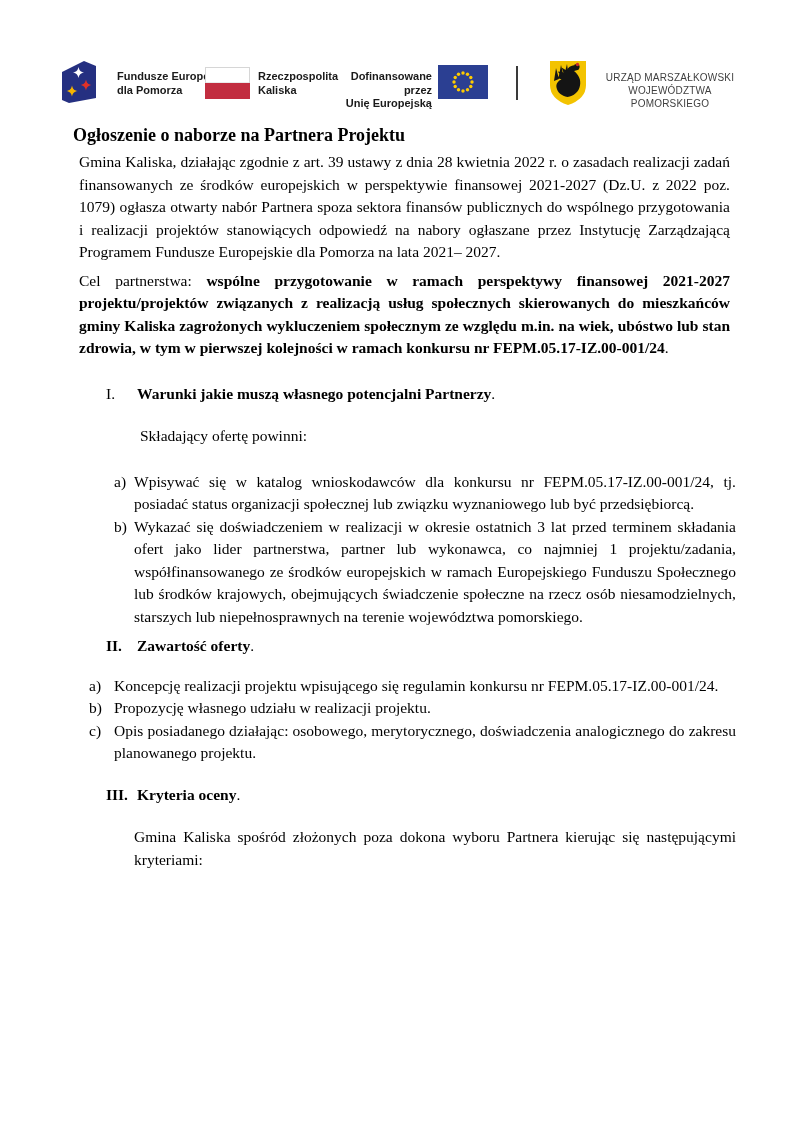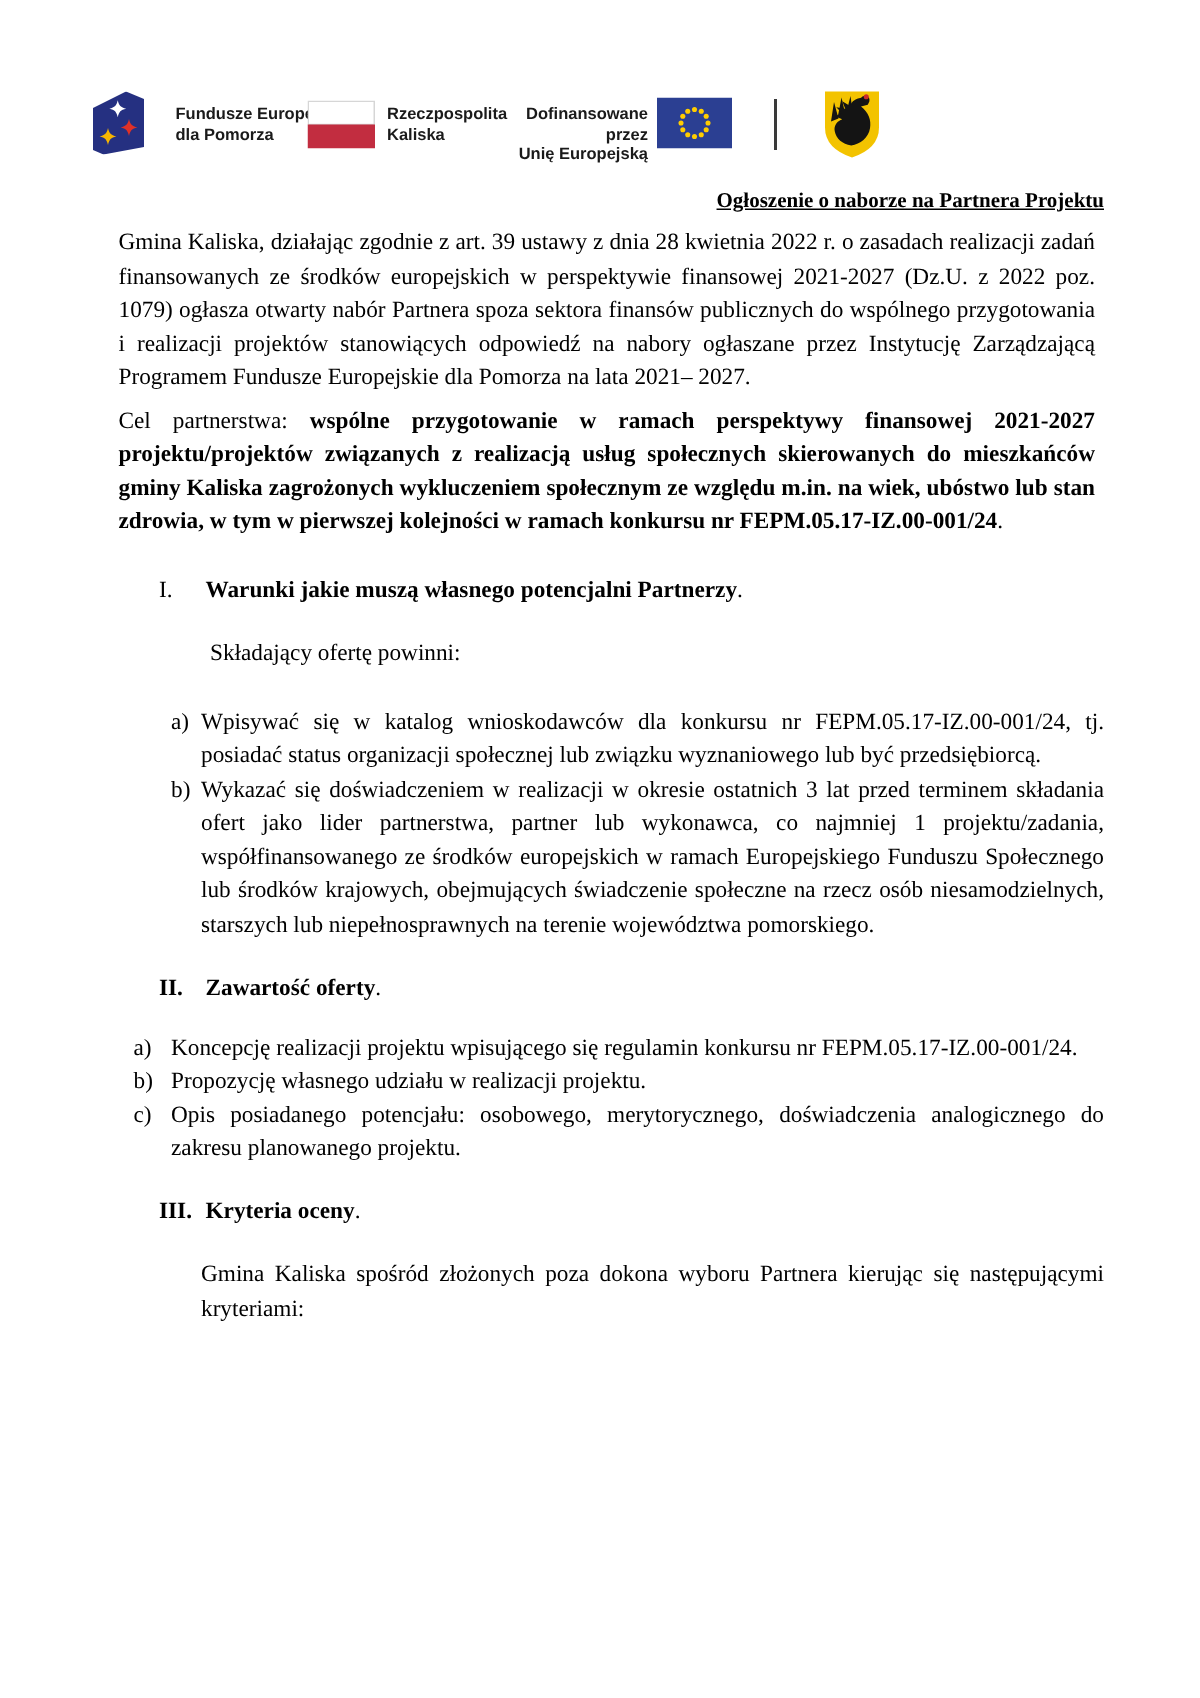--- a/index.html
+++ b/index.html
@@ -21,32 +21,32 @@
     text-align:center;
   }
   .hdr-divider { position:absolute; left:516px; top:66px; width:2px; height:34px; background:#3a3a3a; }
 
   
   .content {
     position:absolute; left:73px; right:64px; top:125px;
     font-size:15.5px; line-height:22.5px;
   }
   .doc-title {
-    text-align:right; font-weight:bold; font-size:14px; line-height:20px; margin:0;text-decoration:underline;
+    text-align:left; font-weight:bold; font-size:18px; line-height:20px; margin:0;
   }
   p.body { margin:6px; text-align:justify; }
   .p-intro { margin-top:46px; }
   .p-goal  { margin-top:16px; }
 
   .sec-head { display:flex; padding-left:33px; }
   .sec-head .sec-num { flex:none; width:31px; }
   .sec-head .sec-num.n-bold { font-weight:bold; }
   .sec-head .sec-title { font-weight:bold; }
   .sec1-head { margin-top:23px; }
-  .sec2-head { margin-top:20px; }
+  .sec2-head { margin-top:7px; }
   .sec3-head { margin-top:19px; }
 
   .sec-intro { margin:0; text-align:justify; }
   .sec1-intro { margin-top:20px; padding-left:67px; }
   .sec2-intro { margin-top:15px; padding-left:58px; padding-right:0; }
   .sec3-intro { margin-top:20px; padding-left:61px; }
 
   .list { margin:0; }
   .list1 { margin-top:23px; padding-left:41px; }
   .list2 { margin-top:17px; padding-left:16px; }
@@ -116,20 +116,24 @@
       <path d="M2,1 H38 V25 Q38,39 20,45 Q2,39 2,25 Z" fill="#f3c300"></path>
       <g fill="#141414">
         <path d="M8,8 l3,11 -5,2 z"></path>
         <path d="M13,5 l2.5,11 -5,2 z"></path>
         <path d="M19,4 l1.5,11 -4.5,1 z"></path>
         <path d="M26,5 c3,-2.5 6.5,-0.5 5.5,2.8 l-1,2 -4.5,1.2 c5,4 7,9 6,14.5 c-1,6.5 -6.5,10.5 -12.5,11.5 c-6,-1 -10,-4.5 -11,-9.5 c-0.8,-4 2,-7 5,-8 l-5,-2 5,-2 -4,-4 6,1 -2,-5 5,3 c1.5,-3 4,-5 8.5,-5.5 z"></path>
       </g>
       <circle cx="29.5" cy="4.5" r="1.7" fill="#cc2b2b"></circle>
     </svg>
   </div>
+  <div class="hdr-abs marshal-caption" style="left:588px; top:71px; width:164px;">
+    <div>URZĄD MARSZAŁKOWSKI</div>
+    <div>WOJEWÓDZTWA POMORSKIEGO</div>
+  </div>
 
   <div class="content">
 
     <div class="doc-title">Ogłoszenie o naborze na Partnera Projektu</div>
 
     <p class="body p-intro">Gmina Kaliska, działając zgodnie z art. 39 ustawy z dnia 28 kwietnia 2022 r. o zasadach realizacji zadań finansowanych ze środków europejskich w perspektywie finansowej 2021-2027 (Dz.U. z 2022 poz. 1079) ogłasza otwarty nabór Partnera spoza sektora finansów publicznych do wspólnego przygotowania i realizacji projektów stanowiących odpowiedź na nabory ogłaszane przez Instytucję Zarządzającą Programem Fundusze Europejskie dla Pomorza na lata  2021– 2027.</p>
 
     <p class="body p-goal"><span>Cel partnerstwa: </span><b>wspólne przygotowanie w ramach perspektywy finansowej 2021-2027 projektu/projektów związanych z realizacją usług społecznych skierowanych do mieszkańców gminy Kaliska zagrożonych wykluczeniem społecznym ze względu m.in. na wiek, ubóstwo lub stan zdrowia, w tym w pierwszej kolejności w ramach konkursu nr FEPM.05.17-IZ.00-001/24</b><span>.</span></p>
 
     <div class="sec-head sec1-head">
@@ -156,21 +160,21 @@
       <div class="li">
         <span class="marker">a)</span>
         <span class="txt">Koncepcję realizacji projektu wpisującego się regulamin konkursu nr FEPM.05.17-IZ.00-001/24.</span>
       </div>
       <div class="li">
         <span class="marker">b)</span>
         <span class="txt">Propozycję własnego udziału w realizacji projektu.</span>
       </div>
       <div class="li">
         <span class="marker">c)</span>
-        <span class="txt">Opis posiadanego potencjału: osobowego, merytorycznego, doświadczenia analogicznego do zakresu planowanego projektu.</span>
+        <span class="txt">Opis posiadanego działając: osobowego, merytorycznego, doświadczenia analogicznego do zakresu planowanego projektu.</span>
       </div>
     </div>
 
     <div class="sec-head sec3-head">
       <span class="sec-num n-bold">III.</span>
       <span><span class="sec-title">Kryteria oceny</span><span>.</span></span>
     </div>
     <p class="sec-intro sec3-intro">Gmina Kaliska spośród złożonych poza dokona wyboru Partnera kierując się następującymi kryteriami:</p>
 
   </div>

